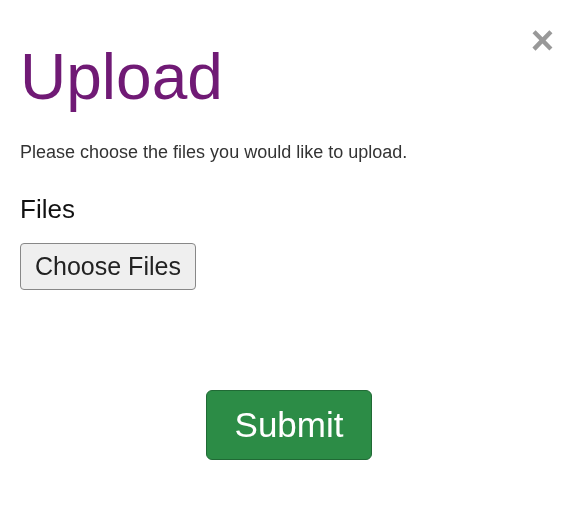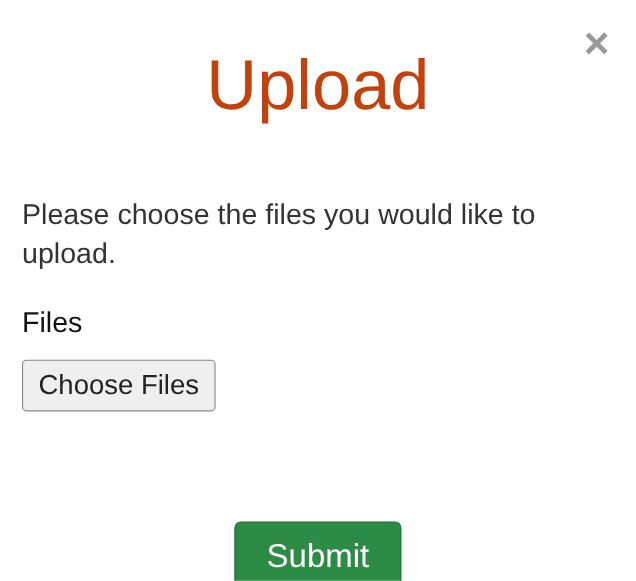--- a/index.html
+++ b/index.html
@@ -18,30 +18,30 @@
       position: absolute;
       top: 20px;
       right: 24px;
       color: #999;
       font-size: 40px;
       line-height: 1;
       cursor: pointer;
       font-weight: bold;
     }
     .title {
-      text-align: center;
-      color: #c2410c;
+      text-align: left;
+      color: #701a75;
       font-size: 64px;
       font-weight: 400;
       margin-top: 20px;
-      margin-bottom: 64px;
+      margin-bottom: 26px;
     }
     .description {
       color: #333;
-      font-size: 26px;
+      font-size: 18px;
       line-height: 1.35;
       margin-bottom: 30px;
       font-weight: 400;
     }
     .files-label {
       font-size: 26px;
       font-weight: 400;
       color: #111;
       margin-bottom: 18px;
     }
@@ -65,21 +65,21 @@
       color: #444;
     }
     .submit-wrap {
       text-align: center;
       margin-top: 100px;
     }
     .submit-btn {
       background: #2c8c46;
       border: 1px solid #206a35;
       color: #fff;
-      font-size: 30px;
+      font-size: 35px;
       border-radius: 6px;
       padding: 14px 28px;
       cursor: pointer;
     }
   </style>
 </head>
 <body>
 
 <div class="modal">
   <div class="close">×</div>

